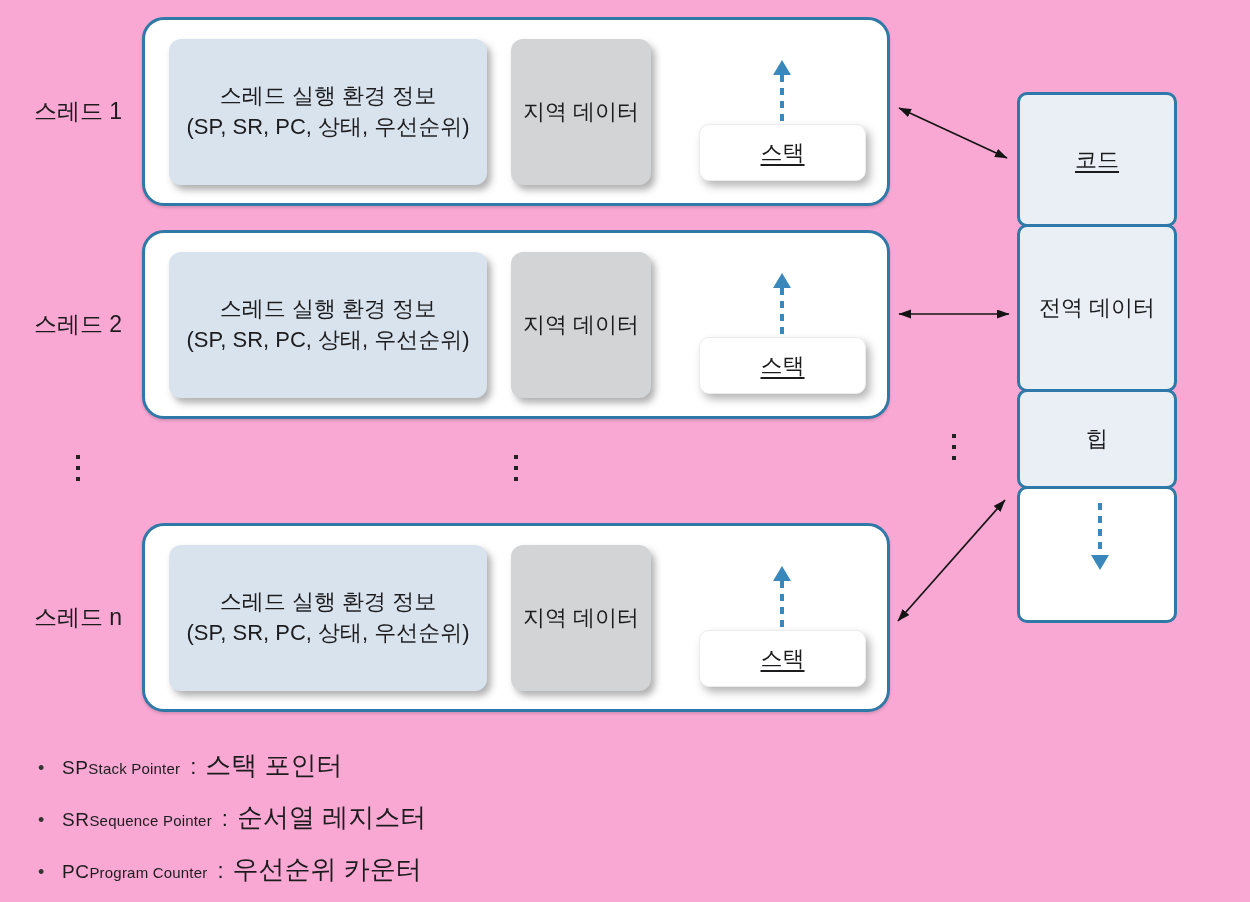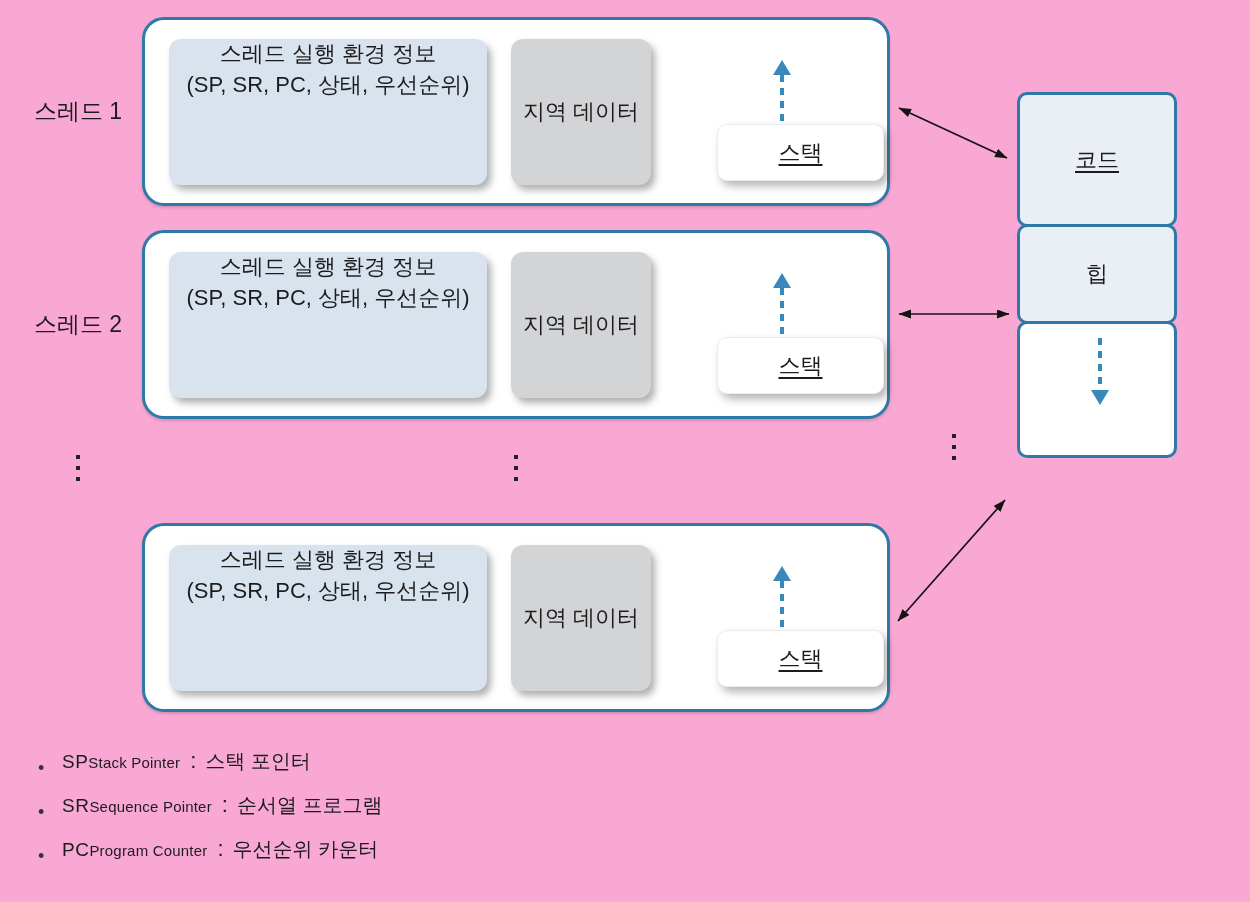--- a/index.html
+++ b/index.html
@@ -19,27 +19,27 @@
   
   .thread-row{position:absolute;left:0;width:900px;height:189px;}
   .thread-label{position:absolute;left:26px;top:0;width:104px;height:100%;
     display:flex;align-items:center;justify-content:center;font-size:23px;}
   .thread-box{position:absolute;left:142px;top:0;width:748px;height:189px;
     background:#fff;border:3px solid var(--border-blue);border-radius:22px;
     box-shadow:0 2px 3px rgba(0,0,0,0.15);}
   .env-box{position:absolute;left:24px;top:19px;width:318px;height:146px;
     background:var(--env-fill);border-radius:12px;
     box-shadow:4px 5px 7px rgba(80,80,80,0.45);
-    display:flex;flex-direction:column;align-items:center;justify-content:flex-start;
+    display:flex;flex-direction:column;align-items:center;justify-content:center;
     font-size:22px;line-height:1.4;text-align:center;}
   .local-box{position:absolute;left:366px;top:19px;width:140px;height:146px;
     background:var(--local-fill);border-radius:12px;
     box-shadow:4px 5px 7px rgba(80,80,80,0.45);
     display:flex;align-items:center;justify-content:center;font-size:22px;}
-  .stack-box{position:absolute;left:572px;top:104px;width:167px;height:57px;
+  .stack-box{position:absolute;left:554px;top:104px;width:167px;height:57px;
     background:#fff;border:1px solid #ececec;border-radius:10px;
     box-shadow:4px 5px 8px rgba(60,60,60,0.38);
     display:flex;align-items:center;justify-content:center;font-size:22px;}
   .u{text-decoration:underline;text-underline-offset:4px;text-decoration-thickness:1.5px;}
 
   .v-arrow{position:absolute;display:flex;flex-direction:column;align-items:center;width:18px;}
   .dash-v{width:4px;background:repeating-linear-gradient(180deg,var(--arrow-blue) 0 7px,transparent 7px 13px);}
   .tri-up{width:0;height:0;border-left:9px solid transparent;border-right:9px solid transparent;
     border-bottom:15px solid var(--arrow-blue);}
   .tri-down{width:0;height:0;border-left:9px solid transparent;border-right:9px solid transparent;
@@ -64,21 +64,21 @@
   
   .connectors{position:absolute;left:0;top:0;pointer-events:none;}
 
   
   .legend{position:absolute;left:38px;top:748px;}
   .legend-row{position:relative;padding-left:24px;margin-bottom:17px;white-space:nowrap;}
   .legend-bullet{position:absolute;left:0;top:11px;font-size:18px;line-height:1;color:#333;}
   .legend-abbr{font-size:19px;letter-spacing:0.5px;}
   .legend-sup{font-size:15px;vertical-align:text-top;letter-spacing:0.2px;}
   .legend-sep{font-size:22px;margin:0 9px 0 10px;}
-  .legend-meaning{font-size:20px;}
+  .legend-meaning{font-size:26px;}
 </style>
 </head>
 <body>
 
 <div class="canvas">
 
   <div class="thread-row" style="top:17px;">
     <div class="thread-label">스레드 1</div>
     <div class="thread-box">
       <div class="env-box">
@@ -112,20 +112,21 @@
         <div class="tri-up"></div>
         <div class="dash-v"></div>
       </div>
       <div class="stack-box">
         <span class="u">스택</span>
       </div>
     </div>
   </div>
 
   <div class="thread-row" style="top:523px;">
+    <div class="thread-label">스레드 n</div>
     <div class="thread-box">
       <div class="env-box">
         <div>스레드 실행 환경 정보</div>
         <div>(SP, SR, PC, 상태, 우선순위)</div>
       </div>
       <div class="local-box">
         <span>지역 데이터</span>
       </div>
       <div class="v-arrow stack-arrow">
         <div class="tri-up"></div>
@@ -149,20 +150,23 @@
     </div>
   <div class="v-ellipsis" style="left:952px;top:434px;">
       <i></i>
       <i></i>
       <i></i>
     </div>
 
   <div class="memory-col">
     <div class="mem-seg" style="height:135px;">
       <span class="u">코드</span>
+    </div>
+    <div class="mem-seg" style="height:168px;">
+      <span>전역 데이터</span>
     </div>
     <div class="mem-seg" style="height:100px;">
       <span>힙</span>
     </div>
     <div class="mem-seg mem-empty" style="height:137px;">
       <div class="v-arrow heap-arrow">
         <div class="dash-v"></div>
         <div class="tri-down"></div>
       </div>
     </div>
@@ -177,20 +181,20 @@
     <line x1="899" y1="108" x2="1007" y2="158" stroke="#141414" stroke-width="1.7" marker-start="url(#ah)" marker-end="url(#ah)"></line>
     <line x1="899" y1="314" x2="1009" y2="314" stroke="#141414" stroke-width="1.7" marker-start="url(#ah)" marker-end="url(#ah)"></line>
     <line x1="898" y1="621" x2="1005" y2="500" stroke="#141414" stroke-width="1.7" marker-start="url(#ah)" marker-end="url(#ah)"></line>
   </svg>
 
   <div class="legend">
     <div class="legend-row">
       <span class="legend-bullet">•</span><span class="legend-abbr">SP</span><span class="legend-sup">Stack Pointer</span><span class="legend-sep">:</span><span class="legend-meaning">스택 포인터</span>
     </div>
     <div class="legend-row">
-      <span class="legend-bullet">•</span><span class="legend-abbr">SR</span><span class="legend-sup">Sequence Pointer</span><span class="legend-sep">:</span><span class="legend-meaning">순서열 프로그램</span>
+      <span class="legend-bullet">•</span><span class="legend-abbr">SR</span><span class="legend-sup">Sequence Pointer</span><span class="legend-sep">:</span><span class="legend-meaning">순서열 레지스터</span>
     </div>
     <div class="legend-row">
       <span class="legend-bullet">•</span><span class="legend-abbr">PC</span><span class="legend-sup">Program Counter</span><span class="legend-sep">:</span><span class="legend-meaning">우선순위 카운터</span>
     </div>
   </div>
 
 </div>
 
 </body></html>

